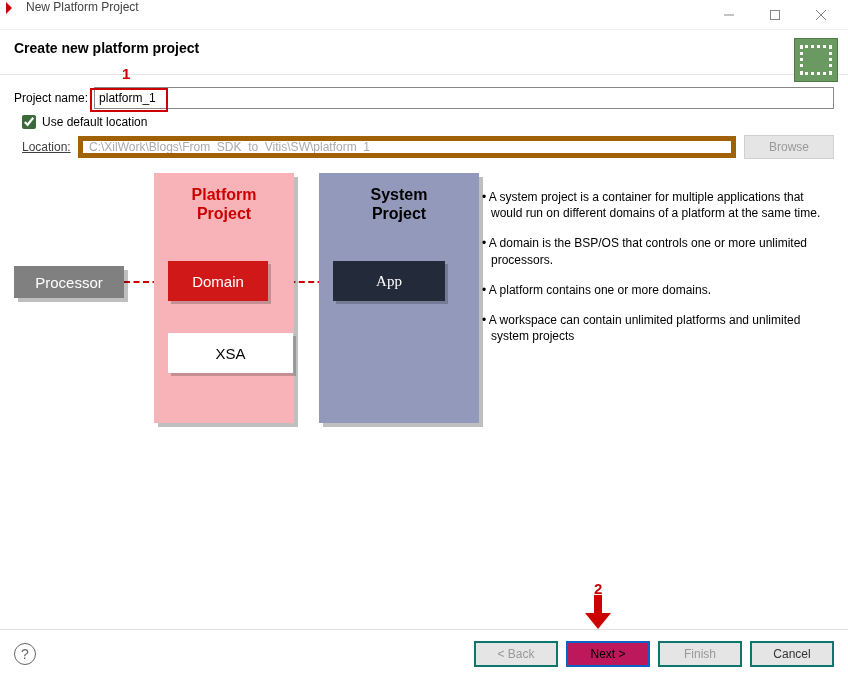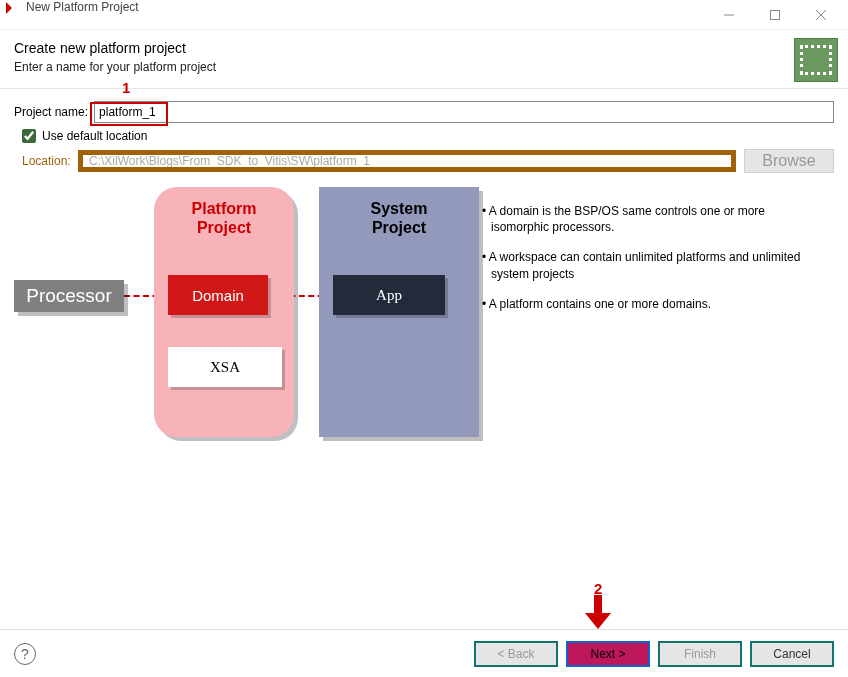--- a/index.html
+++ b/index.html
@@ -35,21 +35,21 @@
   .winbtn svg { display:block; }
 
   .header {
     padding: 10px 14px 14px 14px;
     border-bottom: 1px solid #e5e5e5;
     position: relative;
   }
   .header h1 {
     margin: 0 0 4px 0;
     font-size: 14px;
-    font-weight: normal;
+    font-weight: bold;
   }
   .header .subtitle {
     font-size: 12px;
     color: #222;
   }
   .header .logo {
     position: absolute;
     right: 10px; top: 8px;
     width: 44px; height: 44px;
     background: #6a9a61;
@@ -89,40 +89,41 @@
     width: 78px; height: 24px;
     border: 2px solid #c00;
     pointer-events: none;
   }
   input[type=checkbox] {
     width: 14px; height: 14px;
     margin: 0 6px 0 0;
     accent-color: #3a6a3a;
   }
   .location-row label {
-    color: #a16207;
+    color: #404040;
     margin-left: 8px;
     width: 50px;
+    text-decoration: underline;
   }
   .location-input {
     flex: 1;
     height: 22px;
     border: 5px solid #a16207;
     padding: 0 6px;
     background: #fff;
     color: #aaa;
     font-size: 12px;
   }
   .browse-btn {
     width: 90px; height: 24px;
     margin-left: 8px;
     background: #e5e5e5;
     border: 1px solid #d0d0d0;
     color: #999;
-    font-size: 16px;
+    font-size: 12px;
   }
 
   .diagram-area {
     margin-top: 14px;
     padding: 0 14px;
     display: flex;
     align-items: flex-start;
   }
   .diagram {
     position: relative;
@@ -133,56 +134,54 @@
   .shadow-box {
     position: absolute;
     box-shadow: 4px 4px 0 rgba(0,0,0,0.25);
   }
   .proc-box {
     left: 0; top: 93px;
     width: 110px; height: 32px;
     background: #808080;
     color: #fff;
     display: flex; align-items: center; justify-content: center;
-    font-size: 19px;
+    font-size: 15px;
   }
   .platform-box {
     left: 140px; top: 0;
     width: 140px; height: 250px;
     background: #f7b3b8;
     padding-top: 12px;
     text-align: center;
-    border-radius: 23px;
   }
   .platform-box .title-lbl {
     color: #c00;
     font-size: 16px;
     font-weight: bold;
     line-height: 1.2;
   }
   .domain-box {
     position: absolute;
     left: 14px; top: 88px;
     width: 100px; height: 40px;
     background: #d01818;
     color: #fff;
     display: flex; align-items: center; justify-content: center;
     font-size: 15px;
     box-shadow: 3px 3px 0 rgba(0,0,0,0.2);
   }
   .xsa-box {
     position: absolute;
     left: 14px; top: 160px;
-    width: 114px; height: 40px;
+    width: 125px; height: 40px;
     background: #fff;
     color: #000;
     display: flex; align-items: center; justify-content: center;
     font-size: 15px;
     box-shadow: 3px 3px 0 rgba(0,0,0,0.2);
-    font-family: Liberation Serif, serif;
   }
   .system-box {
     left: 305px; top: 0;
     width: 160px; height: 250px;
     background: #9399bb;
     padding-top: 12px;
     text-align: center;
   }
   .system-box .title-lbl {
     color: #000;
@@ -292,21 +291,20 @@
   <div class="winbtn" title="Close">
     <svg width="10" height="10">
         <line x1="0" y1="0" x2="10" y2="10" stroke="#888" stroke-width="1"></line>
         <line x1="10" y1="0" x2="0" y2="10" stroke="#888" stroke-width="1"></line>
       </svg>
   </div>
 </div>
 
 <div class="header">
   <h1>Create new platform project</h1>
-  <div class="subtitle">Enter a name for your platform project</div>
   <div class="logo">
     <div class="logo-inner"></div>
   </div>
 </div>
 
 <div class="form-area">
   <div class="annot-1">1</div>
 
   <div class="row">
     <label>Project name:</label>
@@ -353,23 +351,24 @@
         <span>System</span><br>
         <span>Project</span>
       </div>
       <div class="app-box">
         <span>App</span>
       </div>
     </div>
   </div>
 
   <div class="bullets">
-    <div class="bullet">• A domain is the BSP/OS same controls one or more isomorphic processors.</div>
+    <div class="bullet">• A system project is a container for multiple applications that would run on different domains of a platform at the same time.</div>
+    <div class="bullet">• A domain is the BSP/OS that controls one or more unlimited processors.</div>
+    <div class="bullet">• A platform contains one or more domains.</div>
     <div class="bullet">• A workspace can contain unlimited platforms and unlimited system projects</div>
-    <div class="bullet">• A platform contains one or more domains.</div>
   </div>
 </div>
 
 <div class="annot-2">2</div>
 <svg class="arrow" viewBox="0 0 26 34">
   <path d="M9 0 L17 0 L17 18 L26 18 L13 34 L0 18 L9 18 Z" fill="#c00"></path>
 </svg>
 
 <div class="footer">
   <div class="help-icon">?</div>

